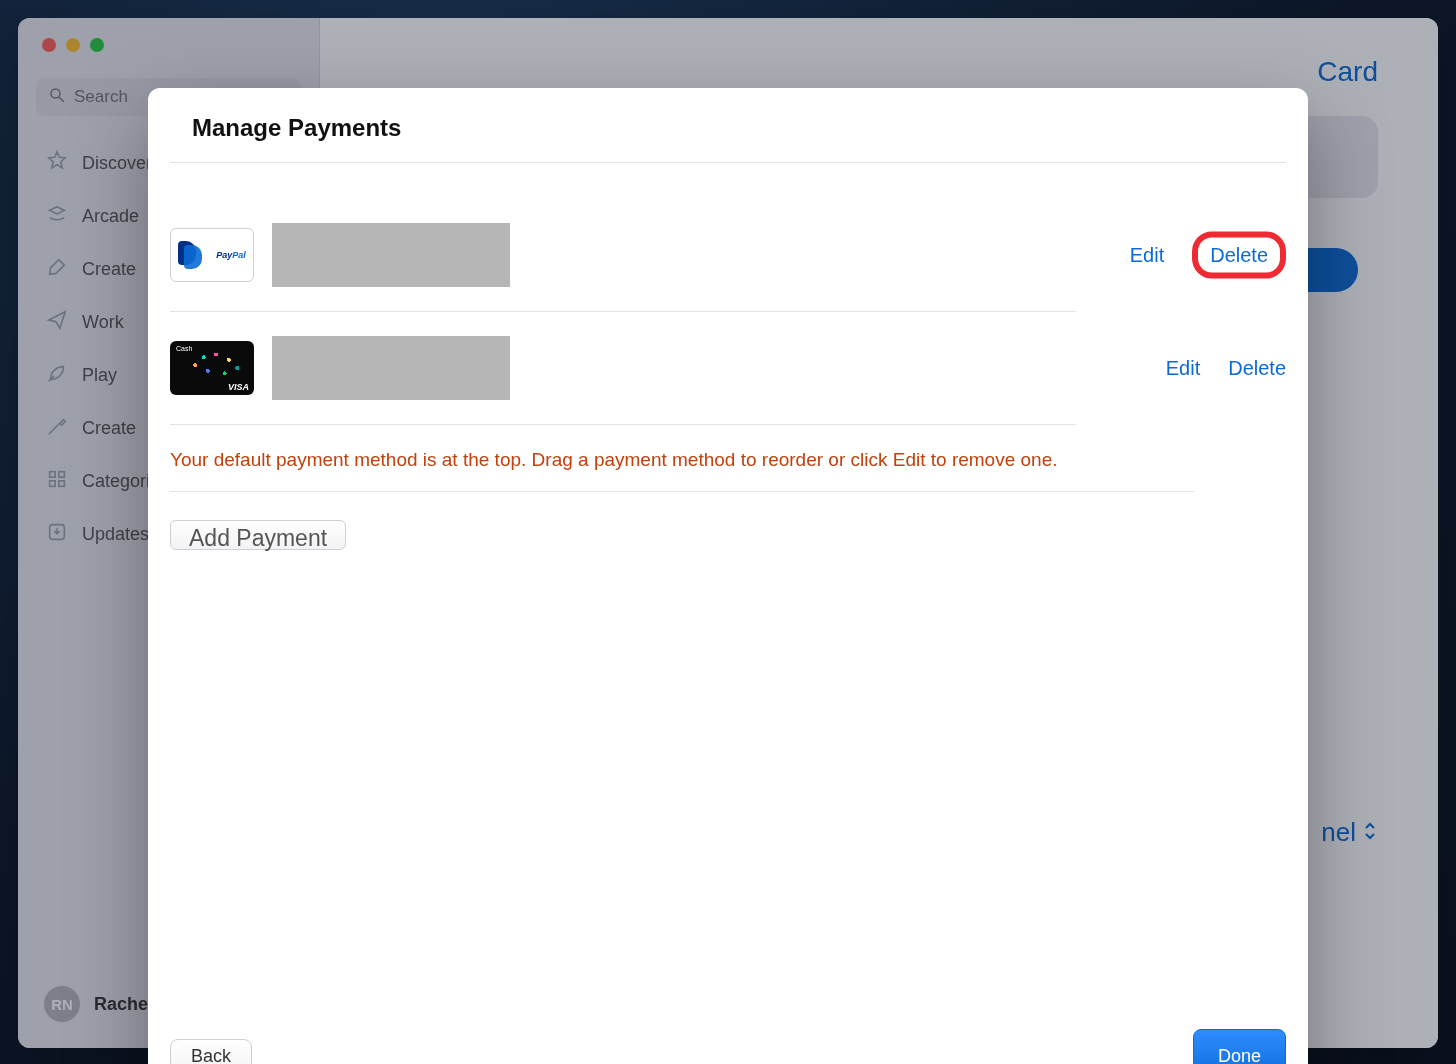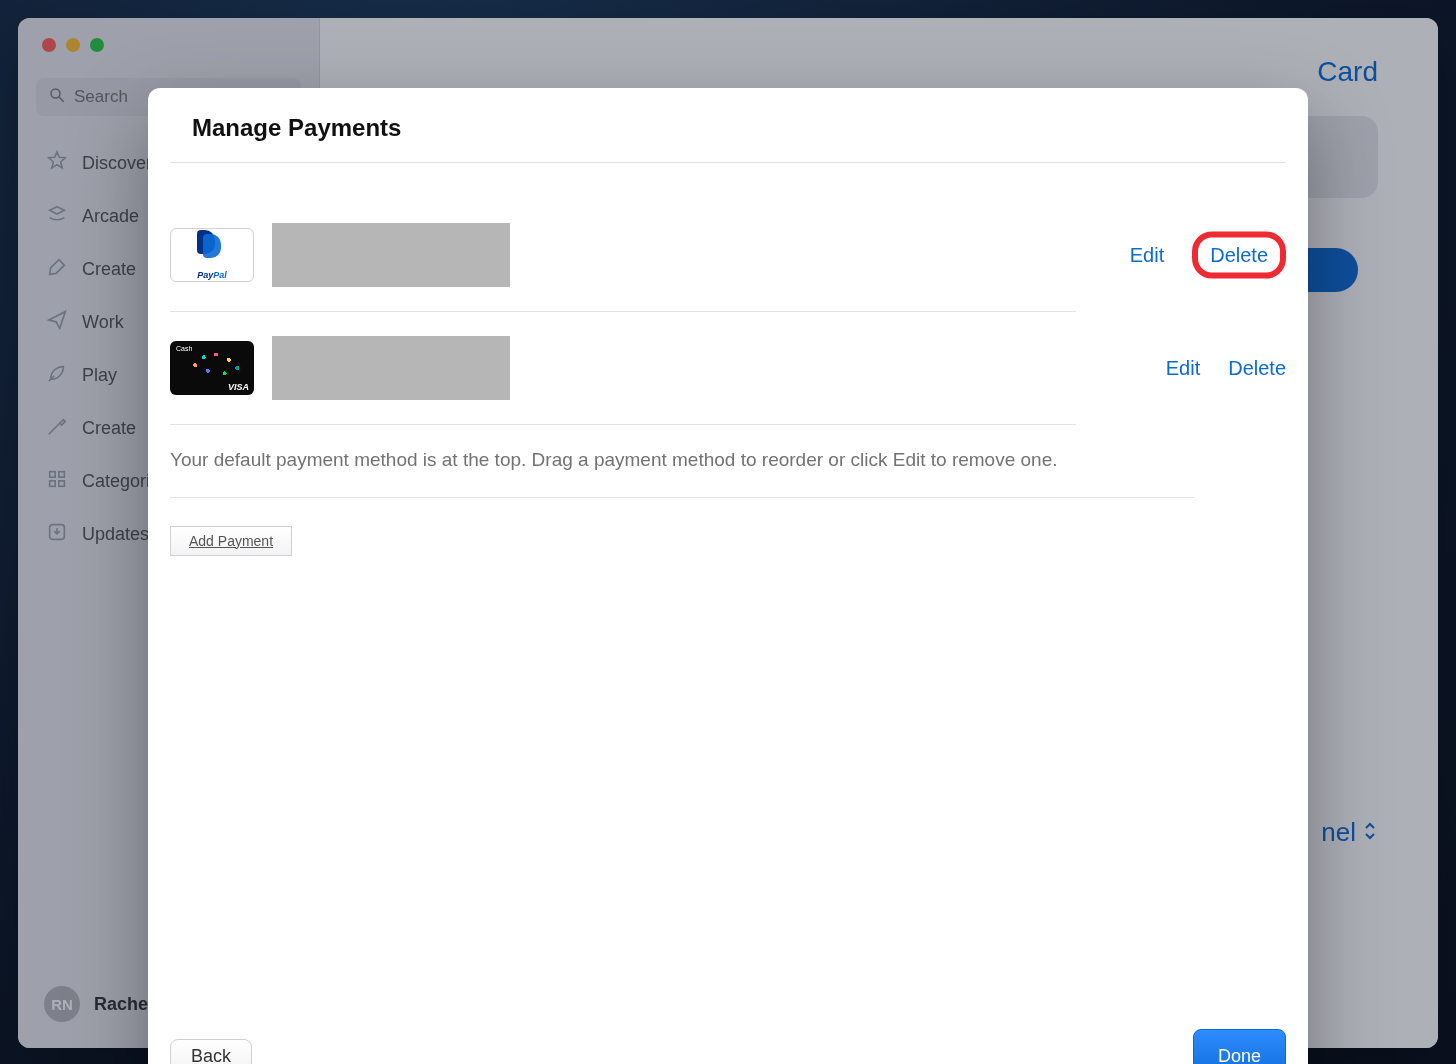--- a/index.html
+++ b/index.html
@@ -116,48 +116,48 @@
       radial-gradient(circle at 40% 30%, #00e0c0 0 2px, transparent 2px),
       radial-gradient(circle at 55% 25%, #ff4fa0 0 2px, transparent 2px),
       radial-gradient(circle at 70% 35%, #ffd84f 0 2px, transparent 2px),
       radial-gradient(circle at 45% 55%, #4f7dff 0 2px, transparent 2px),
       radial-gradient(circle at 65% 60%, #00e060 0 2px, transparent 2px),
       radial-gradient(circle at 30% 45%, #ff9f4f 0 2px, transparent 2px),
       radial-gradient(circle at 80% 50%, #009f9f 0 2px, transparent 2px);
   }
   .pm-card.visa .label-top{position:absolute;top:4px;left:6px;font-size:7px;color:#fff;}
   .pm-card.visa .label-bot{position:absolute;bottom:3px;right:5px;font-size:9px;font-weight:700;font-style:italic;color:#fff;}
-  .paypal-logo{display:flex;flex-direction:column;gap:12px;}
+  .paypal-logo{display:flex;flex-direction:row;align-items:center;gap:12px;}
   .paypal-pp{position:relative;width:26px;height:28px;}
   .paypal-pp .p1,.paypal-pp .p2{
     position:absolute;width:18px;height:24px;border-radius:4px 10px 10px 4px;
   }
   .paypal-pp .p1{background:#003087;left:0;top:0;}
   .paypal-pp .p2{background:#0a6ad6;left:6px;top:4px;opacity:.9;}
   .paypal-txt{font-size:9px;font-weight:700;}
   .paypal-txt .pay{color:#003087;font-style:italic;} .paypal-txt .pal{color:#0a6ad6;font-style:italic;}
   .redact{width:238px;height:64px;background:#b6b6b6;}
 
   .row-actions{
     position:absolute; right:-210px; top:50%; transform:translateY(-50%);
     display:flex; align-items:center; gap:28px;
   }
   .link-btn{color:#0a6ad6;font-size:20px;cursor:pointer;background:none;border:none;}
   .pill-highlight{
     border:6px solid #ef2a33;border-radius:20px;padding:6px 12px;
   }
 
-  .help-text{font-size:19px;color:#737373;padding:22px 0 24px 0;border-bottom:1px solid #e3e3e7; margin-right:92px;line-height:1.35;}
+  .help-text{font-size:19px;color:#c2410c;padding:22px 0 18px 0;border-bottom:1px solid #e3e3e7; margin-right:92px;line-height:1.35;}
   .help-row{display:flex;align-items:flex-start;gap:30px;padding-top:26px;}
   .help-row .txt{flex:1;font-size:19px;color:#333;line-height:1.35; margin-right:0;}
   .help-row .txt a{color:#0a6ad6;text-decoration:underline;}
   .add-btn{
-    background:linear-gradient(#ffffff,#f3f3f5);border:1px solid #cfcfd4;border-radius:0;
-    padding:4px 18px;font-size:14px;color:#555;cursor:pointer;white-space:nowrap;
-    margin-top:2px; height:30px;text-decoration:underline;
+    background:linear-gradient(#ffffff,#f3f3f5);border:1px solid #cfcfd4;border-radius:6px;
+    padding:4px 18px;font-size:23px;color:#555;cursor:pointer;white-space:nowrap;
+    margin-top:2px; height:30px;
   }
 
   .sheet-footer{
     display:flex;justify-content:space-between;align-items:center;
     padding:18px 22px 22px 22px;
   }
   .btn{
     border:1px solid #cfcfd4;border-radius:8px;padding:6px 20px;font-size:18px;cursor:pointer;
     background:linear-gradient(#fff,#f3f3f5);color:#333;
   }

